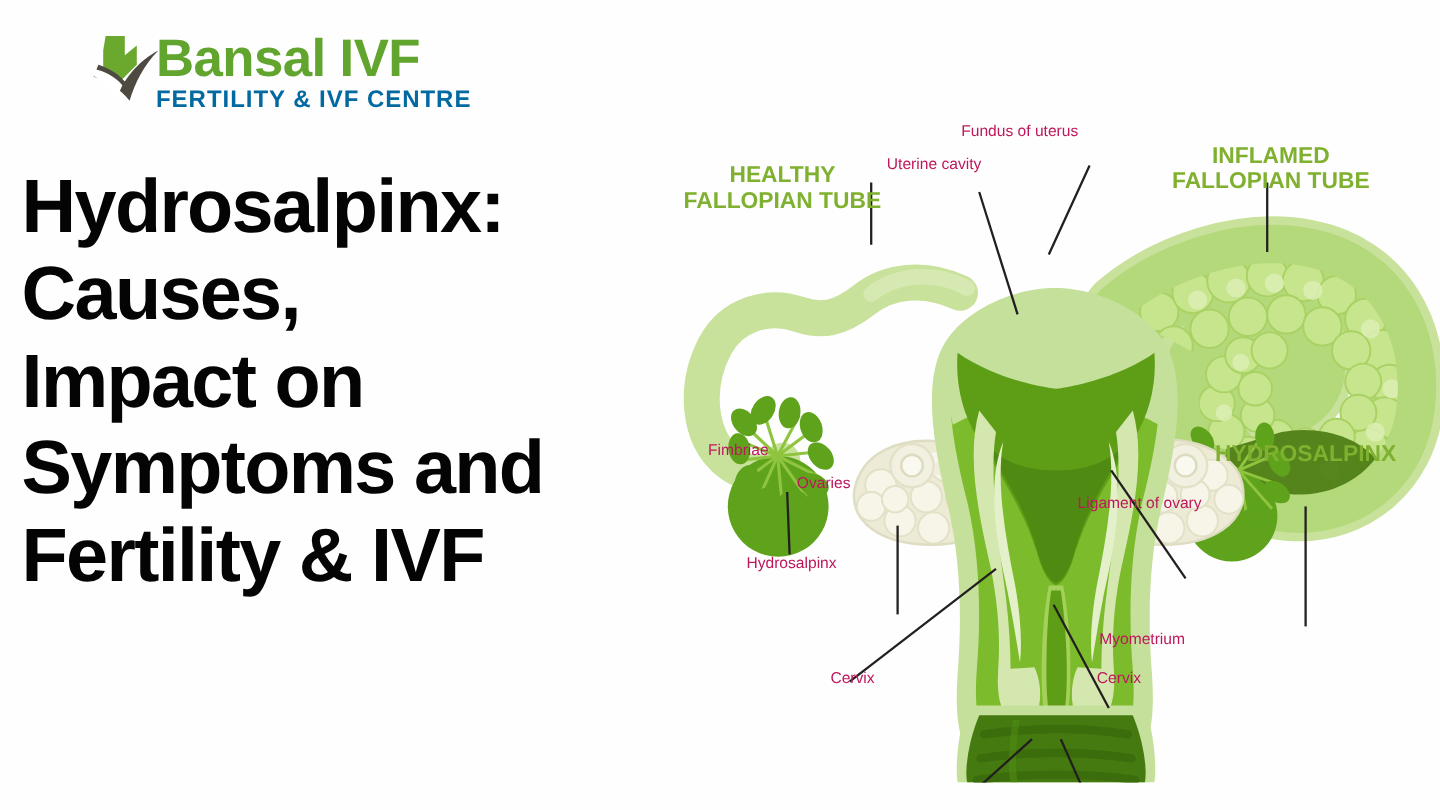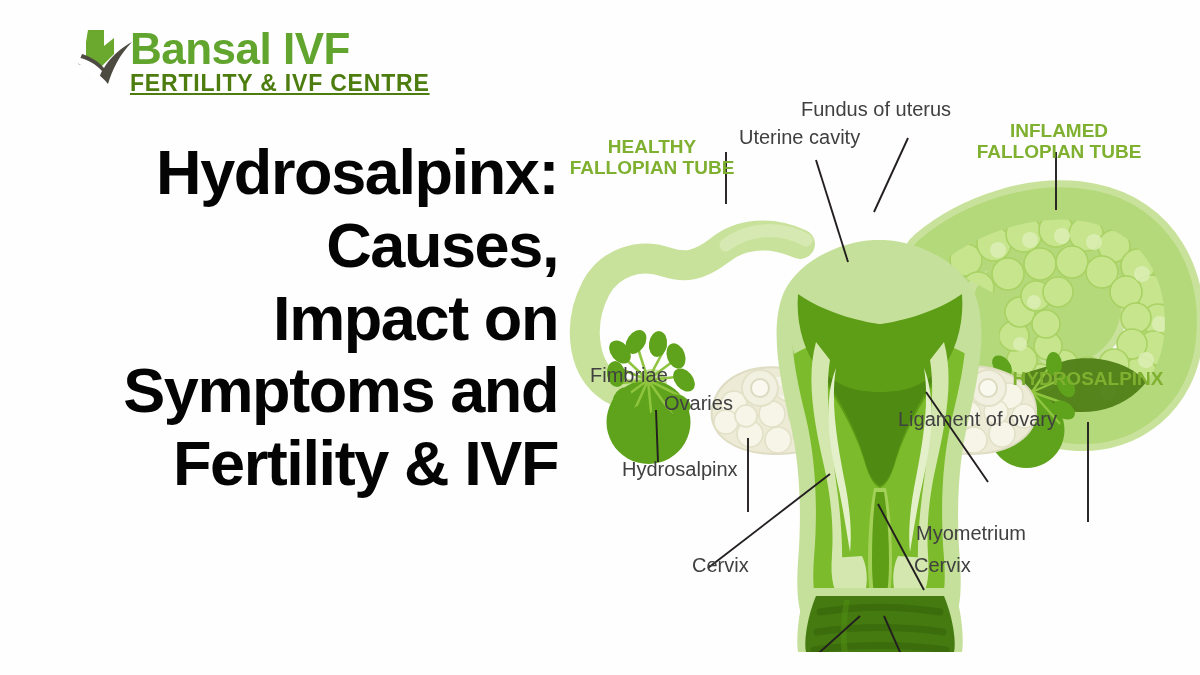--- a/index.html
+++ b/index.html
@@ -14,42 +14,41 @@
 
   
   .logo{position:absolute;left:74px;top:28px;width:300px;height:70px;}
   .logo-mark{position:absolute;left:0;top:0;width:60px;height:62px;}
   .logo-text{position:absolute;left:56px;top:-2px;}
   .logo-word{
     font-size:44px;font-weight:bold;color:#62A52E;letter-spacing:-0.5px;
     line-height:46px;white-space:nowrap;font-family:"Liberation Sans",sans-serif;
   }
   .logo-sub{
-    font-size:23px;font-weight:bold;color:#4d7c0f;letter-spacing:0.8px;
+    font-size:20px;font-weight:bold;color:#0369a1;letter-spacing:0.8px;
     line-height:20px;white-space:nowrap;margin-top:1px;
     font-family:"Liberation Sans",sans-serif;
-    text-decoration:underline;
   }
 
   
   .headline{
     position:absolute;left:18px;top:136px;width:540px;
-    text-align:right;color:#040404;
+    text-align:left;color:#040404;
     font-size:63px;font-weight:bold;line-height:1.155;
     letter-spacing:-1.4px;
     font-family:"Liberation Sans",sans-serif;
   }
   .headline .ln{display:block;white-space:nowrap;}
 
   
   #diagram{position:absolute;left:548px;top:92px;width:652px;height:560px;}
   #diagram svg{display:block;width:100%;height:100%;}
 
   .lbl{
-    position:absolute;color:#404040;font-size:20px;line-height:22px;
+    position:absolute;color:#be185d;font-size:13px;line-height:22px;
     white-space:nowrap;font-family:"Liberation Sans",sans-serif;
   }
   .lbl-green{
     position:absolute;color:#7FB02F;font-size:19px;line-height:21px;
     font-weight:bold;white-space:nowrap;text-align:center;
     font-family:"Liberation Sans",sans-serif;
   }
 </style>
 </head>
 <body>

